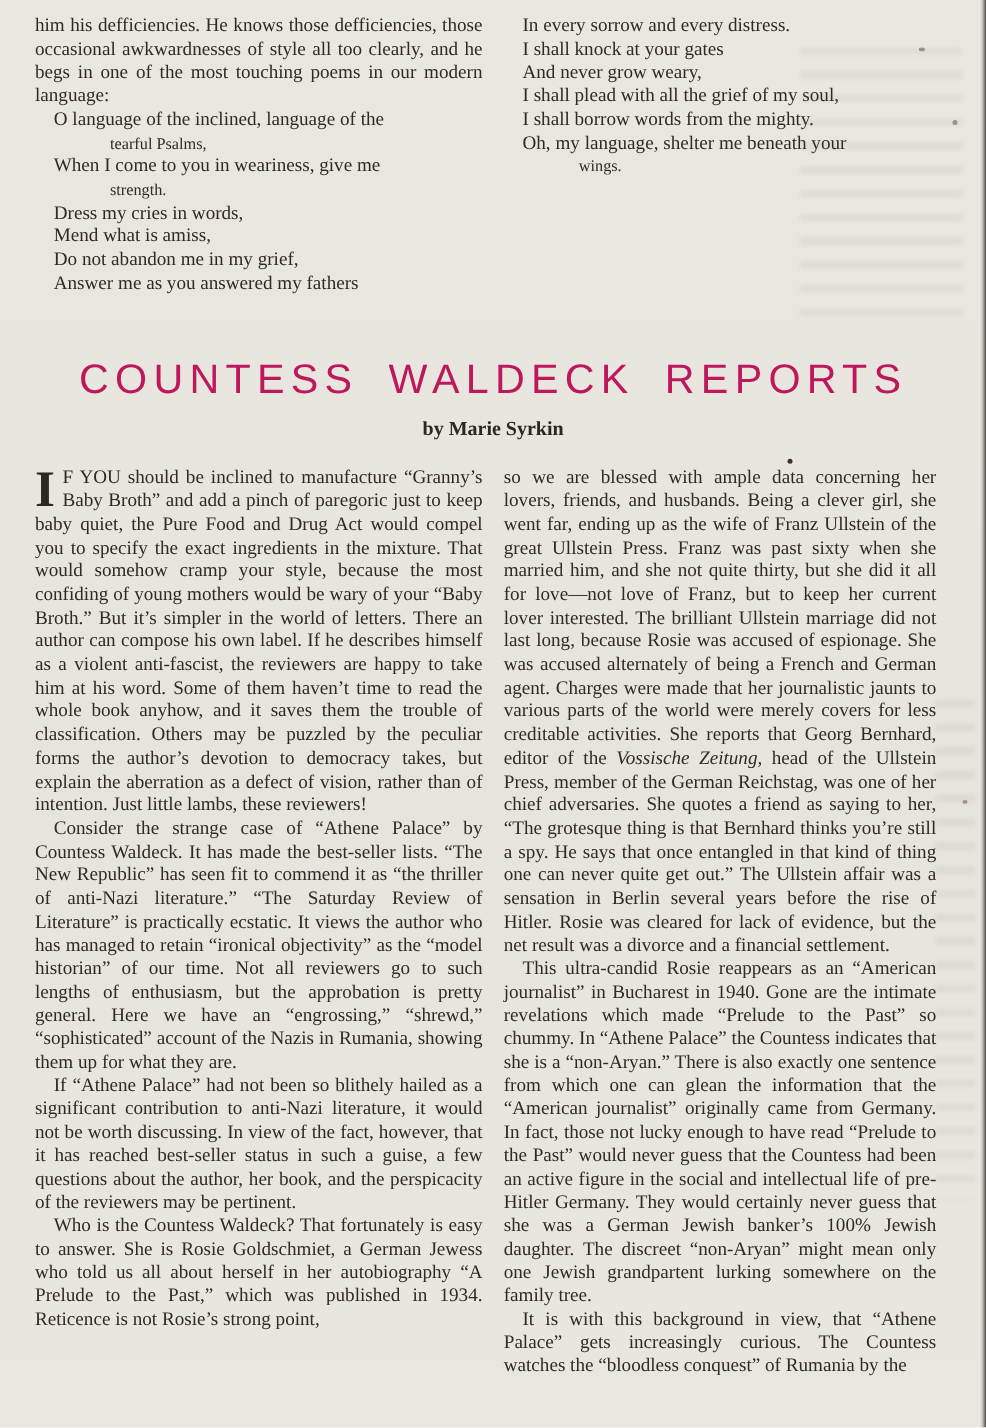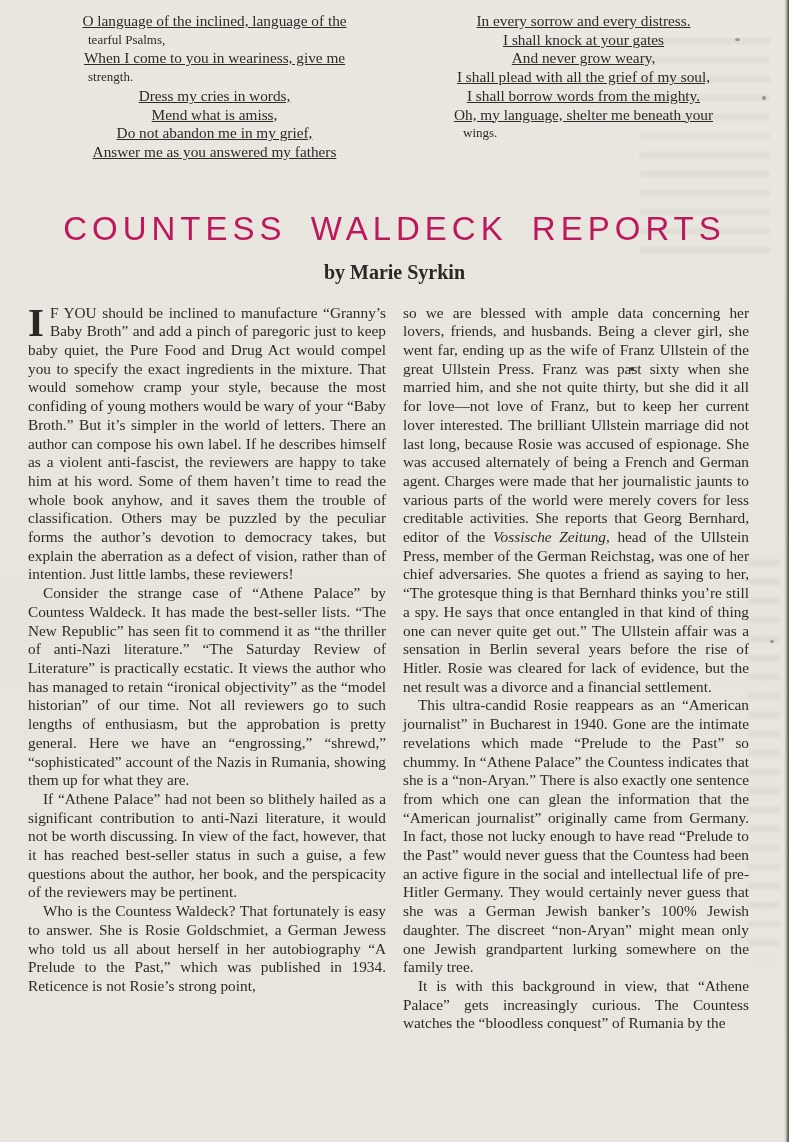--- a/index.html
+++ b/index.html
@@ -17,28 +17,28 @@
   .pageno { font-weight:700; }
 
   .cols { display:flex; gap:17px; padding:0 40px 0 28px; }
   .col-l { width:358px; flex:none; }
   .col-r { width:346px; flex:none; }
 
   .top-section { margin-top:12px; }
   p { margin:0; font-size:15.3px; line-height:18.7px; text-align:justify; }
   .indent { text-indent:15px; }
 
-  .poem-line { font-size:15.3px; line-height:18.7px; padding-left:15px; text-align:center;text-decoration:underline; }
+  .poem-line { font-size:15.3px; line-height:18.7px; padding-left:15px; text-align:left; }
   .poem-cont { font-size:13px; line-height:18.7px; padding-left:60px; text-align:left; }
 
   .title-block { margin-top:48px; text-align:center; position:relative; }
   .title { font-family:"Liberation Sans","DejaVu Sans",sans-serif;
            font-size:33px; letter-spacing:5px; word-spacing:10px;
            font-weight:400; color:#be185d; }
-  .byline { margin-top:13px; font-size:20px; font-weight:700; color:#2b2722; }
+  .byline { margin-top:13px; font-size:16px; font-weight:700; color:#2b2722; }
   .byline-dot { position:absolute; left:630px; top:367px; width:4px; height:4px;
                 border-radius:50%; background:#38342d; }
 
   .main-cols { margin-top:20px; }
   .dropcap { float:left; font-size:41px; line-height:31px; padding:3px 6px 0 0;
              font-weight:700; color:#2b2722; }
   .ital { font-style:italic; }
 
   
   .edge-strip { position:absolute; top:0; right:0; width:5px; height:1142px;
@@ -50,20 +50,21 @@
   .speck { position:absolute; border-radius:50%; background:rgba(60,55,48,.45); }
 </style>
 </head>
 <body>
 
 <div class="page">
 
 
   <div class="cols top-section">
     <div class="col-l">
+      <p>him his defficiencies. He knows those defficiencies, those occasional awkwardnesses of style all too clearly, and he begs in one of the most touching poems in our modern language:</p>
       <div>
         <div class="poem-line">O language of the inclined, language of the</div>
         <div class="poem-cont">tearful Psalms,</div>
         <div class="poem-line">When I come to you in weariness, give me</div>
         <div class="poem-cont">strength.</div>
         <div class="poem-line">Dress my cries in words,</div>
         <div class="poem-line">Mend what is amiss,</div>
         <div class="poem-line">Do not abandon me in my grief,</div>
         <div class="poem-line">Answer me as you answered my fathers</div>
       </div>

